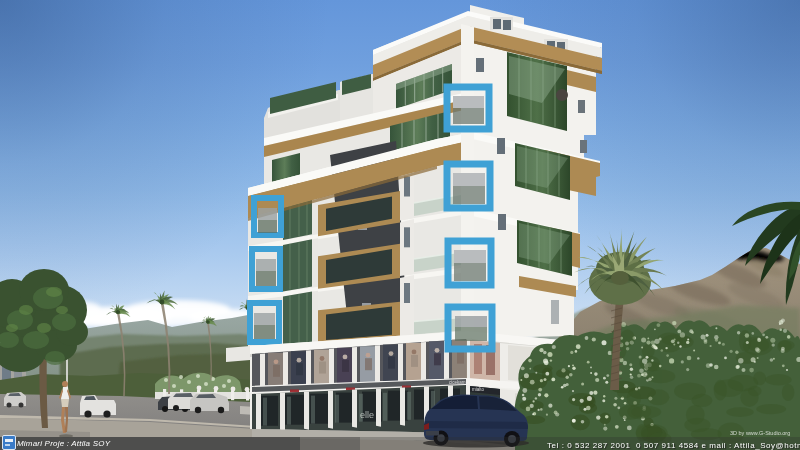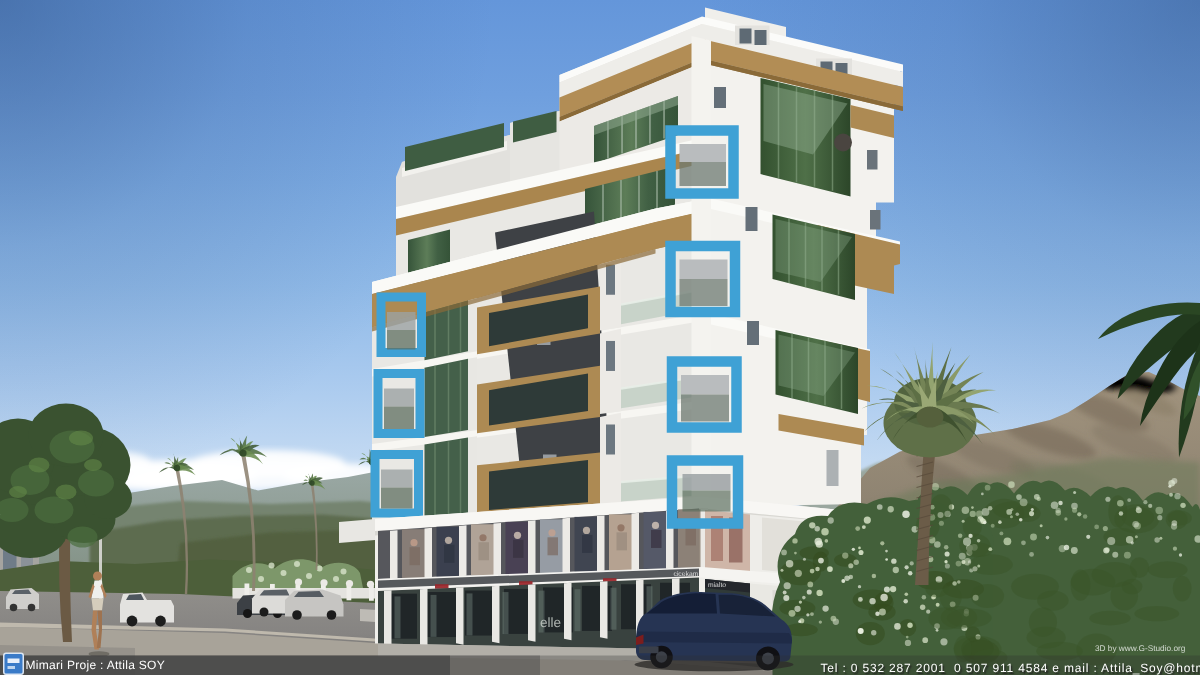--- a/index.html
+++ b/index.html
@@ -825,20 +825,20 @@
         <circle cx="441" cy="438" r="3.8" fill="#3c4048"></circle>
 <circle cx="512" cy="439" r="8" fill="#101014"></circle>
         <circle cx="512" cy="439" r="4" fill="#3c4048"></circle>
 <path d="M424,425 L429,423 L429,429 L424,430 Z" fill="#7c1d1d"></path>
 <rect x="426" y="431" width="13" height="4.5" fill="#3a3f49"></rect>
 </g>
 <rect x="0.0" y="437.0" width="800.0" height="13.0" fill="#2e2e2e" opacity="0.3"></rect>
 <rect x="0.0" y="437.0" width="300.0" height="13.0" fill="#454545" opacity="0.85"></rect>
 <rect x="300.0" y="437.0" width="60.0" height="13.0" fill="#454545" opacity="0.4"></rect>
 </svg>
-<div class="cap" style="left:17px;top:439px;font-size:8px;letter-spacing:0.2px;">Mimari Proje : Attila SOY</div>
+<div class="cap" style="left:17px;top:439px;font-size:8px;letter-spacing:0.2px;font-style:italic;">Mimari Proje : Attila SOY</div>
 <div class="cap" style="left:547px;top:440.5px;font-size:8px;letter-spacing:0.55px;text-shadow:1px 1px 1px #222;">Tel : 0 532 287 2001&nbsp; 0 507 911 4584 e mail : Attila_Soy@hotmail.com</div>
 <div class="cap" style="left:730px;top:430px;font-size:5.5px;opacity:0.75;">3D by www.G-Studio.org</div>
 <div class="cap" style="left:2px;top:435px;width:12px;height:13px;background:#3a7bc8;border:1px solid #dce6f2;border-radius:2px;">
       <div style="position:absolute;left:2px;top:3px;width:8px;height:3px;background:#e8f0fa;"></div>
       <div style="position:absolute;left:2px;top:8px;width:5px;height:2px;background:#bcd4ee;"></div>
     </div>
 </div>
 
 </body></html>

